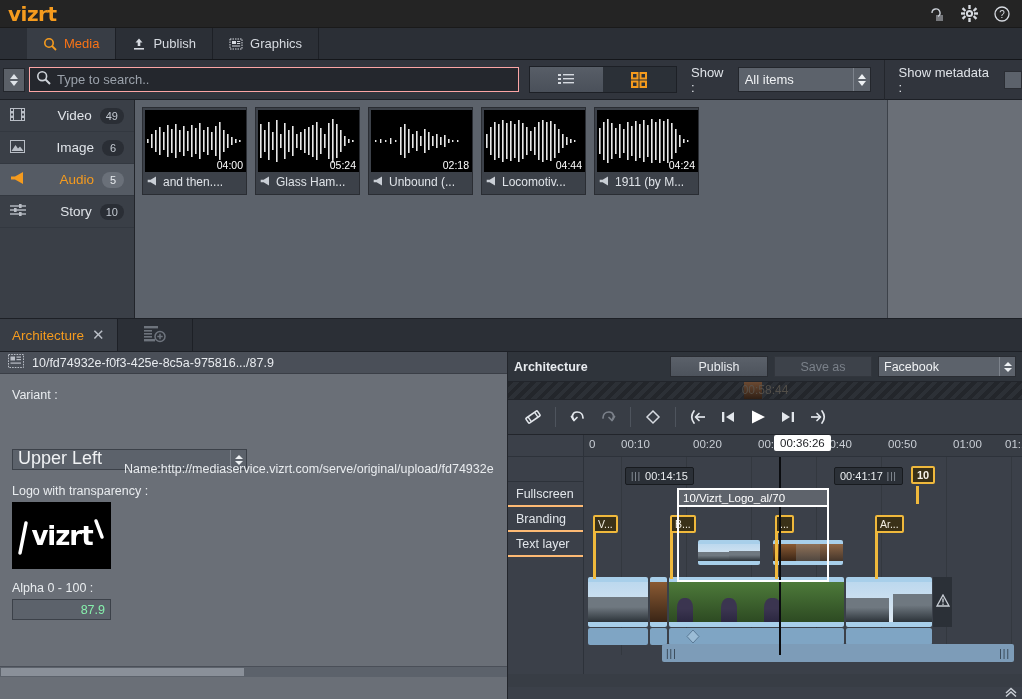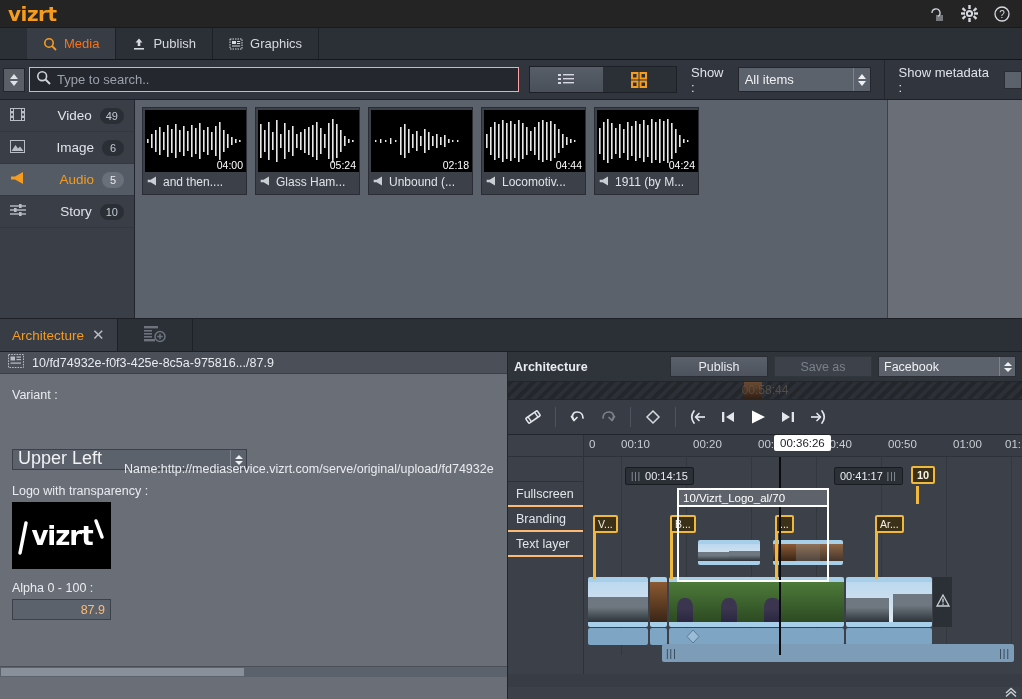--- a/index.html
+++ b/index.html
@@ -186,21 +186,21 @@
   .variantsel .arrows i.dn { border-top: 4px solid #eef1f4; }
 
   .logoprev {
     width: 99px; height: 67px; background: #000; margin-top: 4px;
     position: relative; display: flex; align-items: center; justify-content: center;
   }
   .namerow { position: absolute; left: 124px; top: 88px; display: flex; 
     font-size: 12.5px; color: #e9ecef; white-space: nowrap; overflow: hidden; width: 370px; }
   .alphainput {
     width: 99px; height: 21px; background: #5c626b; border: 1px solid #3c4149;
-    color: #fdba74; font-size: 12.5px; text-align: right; padding-right: 5px;
+    color: #86efac; font-size: 12.5px; text-align: right; padding-right: 5px;
     display: flex; align-items: center; justify-content: flex-end; margin-top: 3px;
   }
   .propscroll {
     position: absolute; left: 0; bottom: 22px; width: 507px; height: 11px;
     background: #5c626b; border-top: 1px solid #4a4f58;
   }
   .propscroll .th { position: absolute; left: 1px; top: 1px; width: 243px; height: 8px; background: #8a9099; }
   .propfooter { position: absolute; left: 0; bottom: 0; width: 507px; height: 22px; background: #6a6f77; }
 
   

